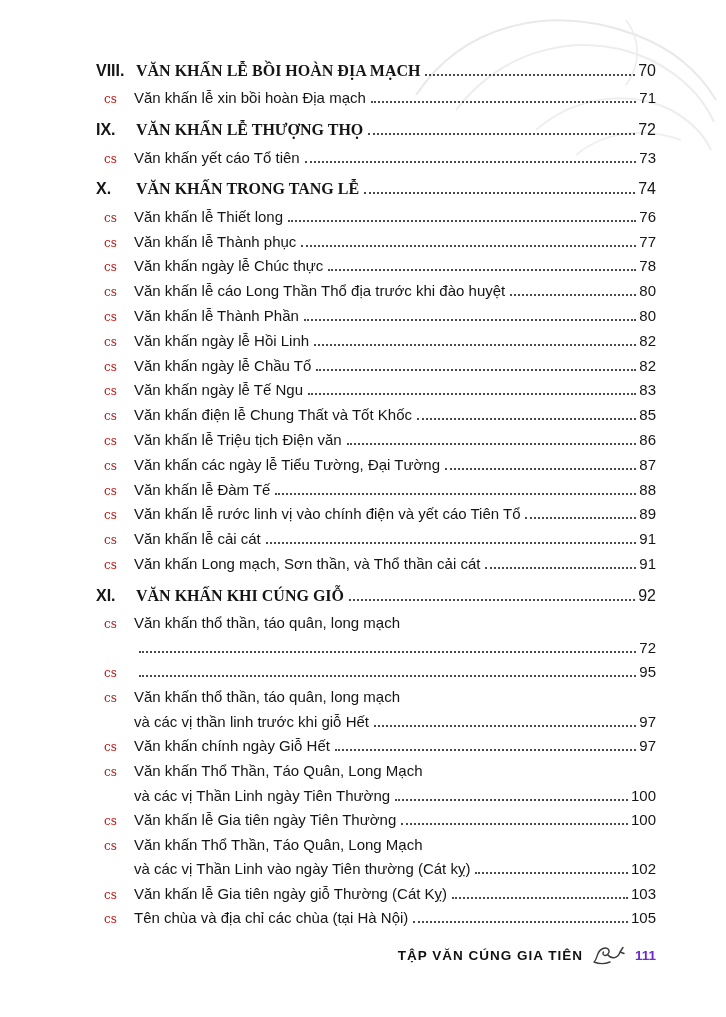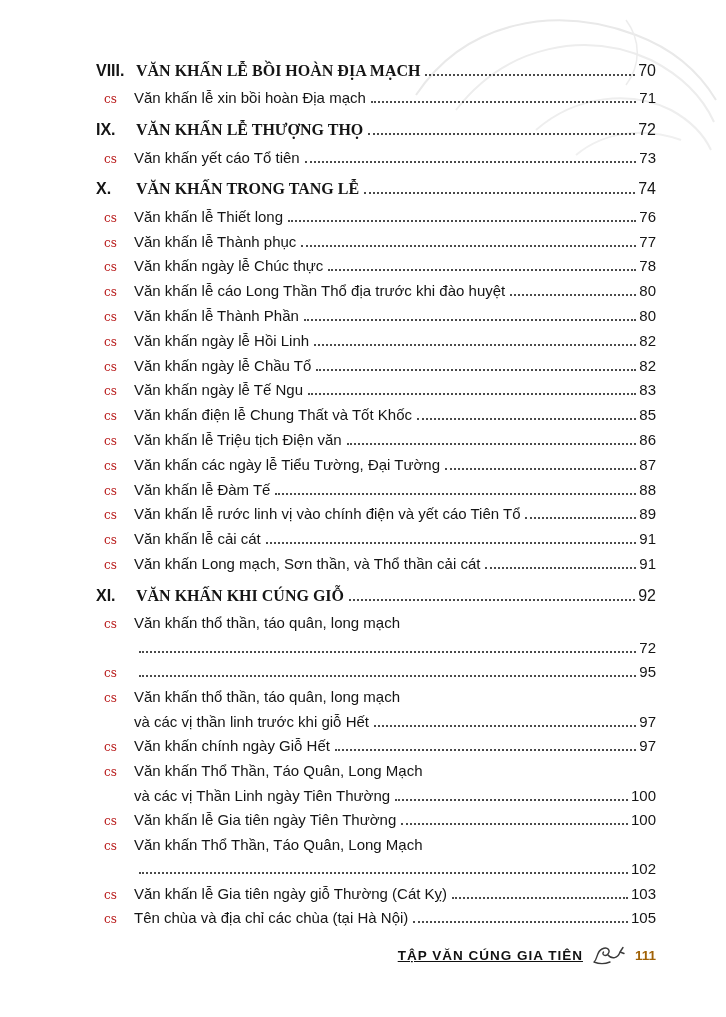--- a/index.html
+++ b/index.html
@@ -67,27 +67,26 @@
     right: 70px;
     bottom: 50px;
     display: flex;
     align-items: center;
   }
   .footer-title {
     font-weight: bold;
     font-size: 13.5px;
     letter-spacing: 1px;
     color: #111;
-    text-decoration: underline;
   }
   .footer-ornament { margin: 0 10px 0 8px; }
   .footer-page {
     font-weight: bold;
     font-size: 13.5px;
-    color: #a16207;
+    color: #6d28d9;
   }
 </style>
 </head>
 <body>
 
 <div class="page">
 
   <svg class="watermark" width="340" height="180" viewBox="0 0 340 180" fill="none">
     <path d="M30 95 C 80 20, 170 5, 250 35 C 290 50, 315 75, 330 100" stroke="#e9e9e9" stroke-width="2"></path>
     <path d="M70 110 C 120 45, 200 30, 265 60 C 300 78, 318 100, 328 122" stroke="#ededed" stroke-width="2"></path>
@@ -264,20 +263,21 @@
         <span class="bullet">cs</span>
         <span class="item-text">Văn khấn lễ Gia tiên ngày Tiên Thường</span>
         <span class="dots"></span>
         <span class="pagenum">100</span>
       </div>
       <div class="item-row">
         <span class="bullet">cs</span>
         <span class="item-text">Văn khấn Thổ Thần, Táo Quân, Long Mạch</span>
       </div>
       <div class="item-row cont">
+        <span class="item-text">và các vị Thần Linh vào ngày Tiên thường (Cát kỵ)</span>
         <span class="dots"></span>
         <span class="pagenum">102</span>
       </div>
       <div class="item-row">
         <span class="bullet">cs</span>
         <span class="item-text">Văn khấn lễ Gia tiên ngày giỗ Thường (Cát Kỵ)</span>
         <span class="dots"></span>
         <span class="pagenum">103</span>
       </div>
       <div class="item-row">

